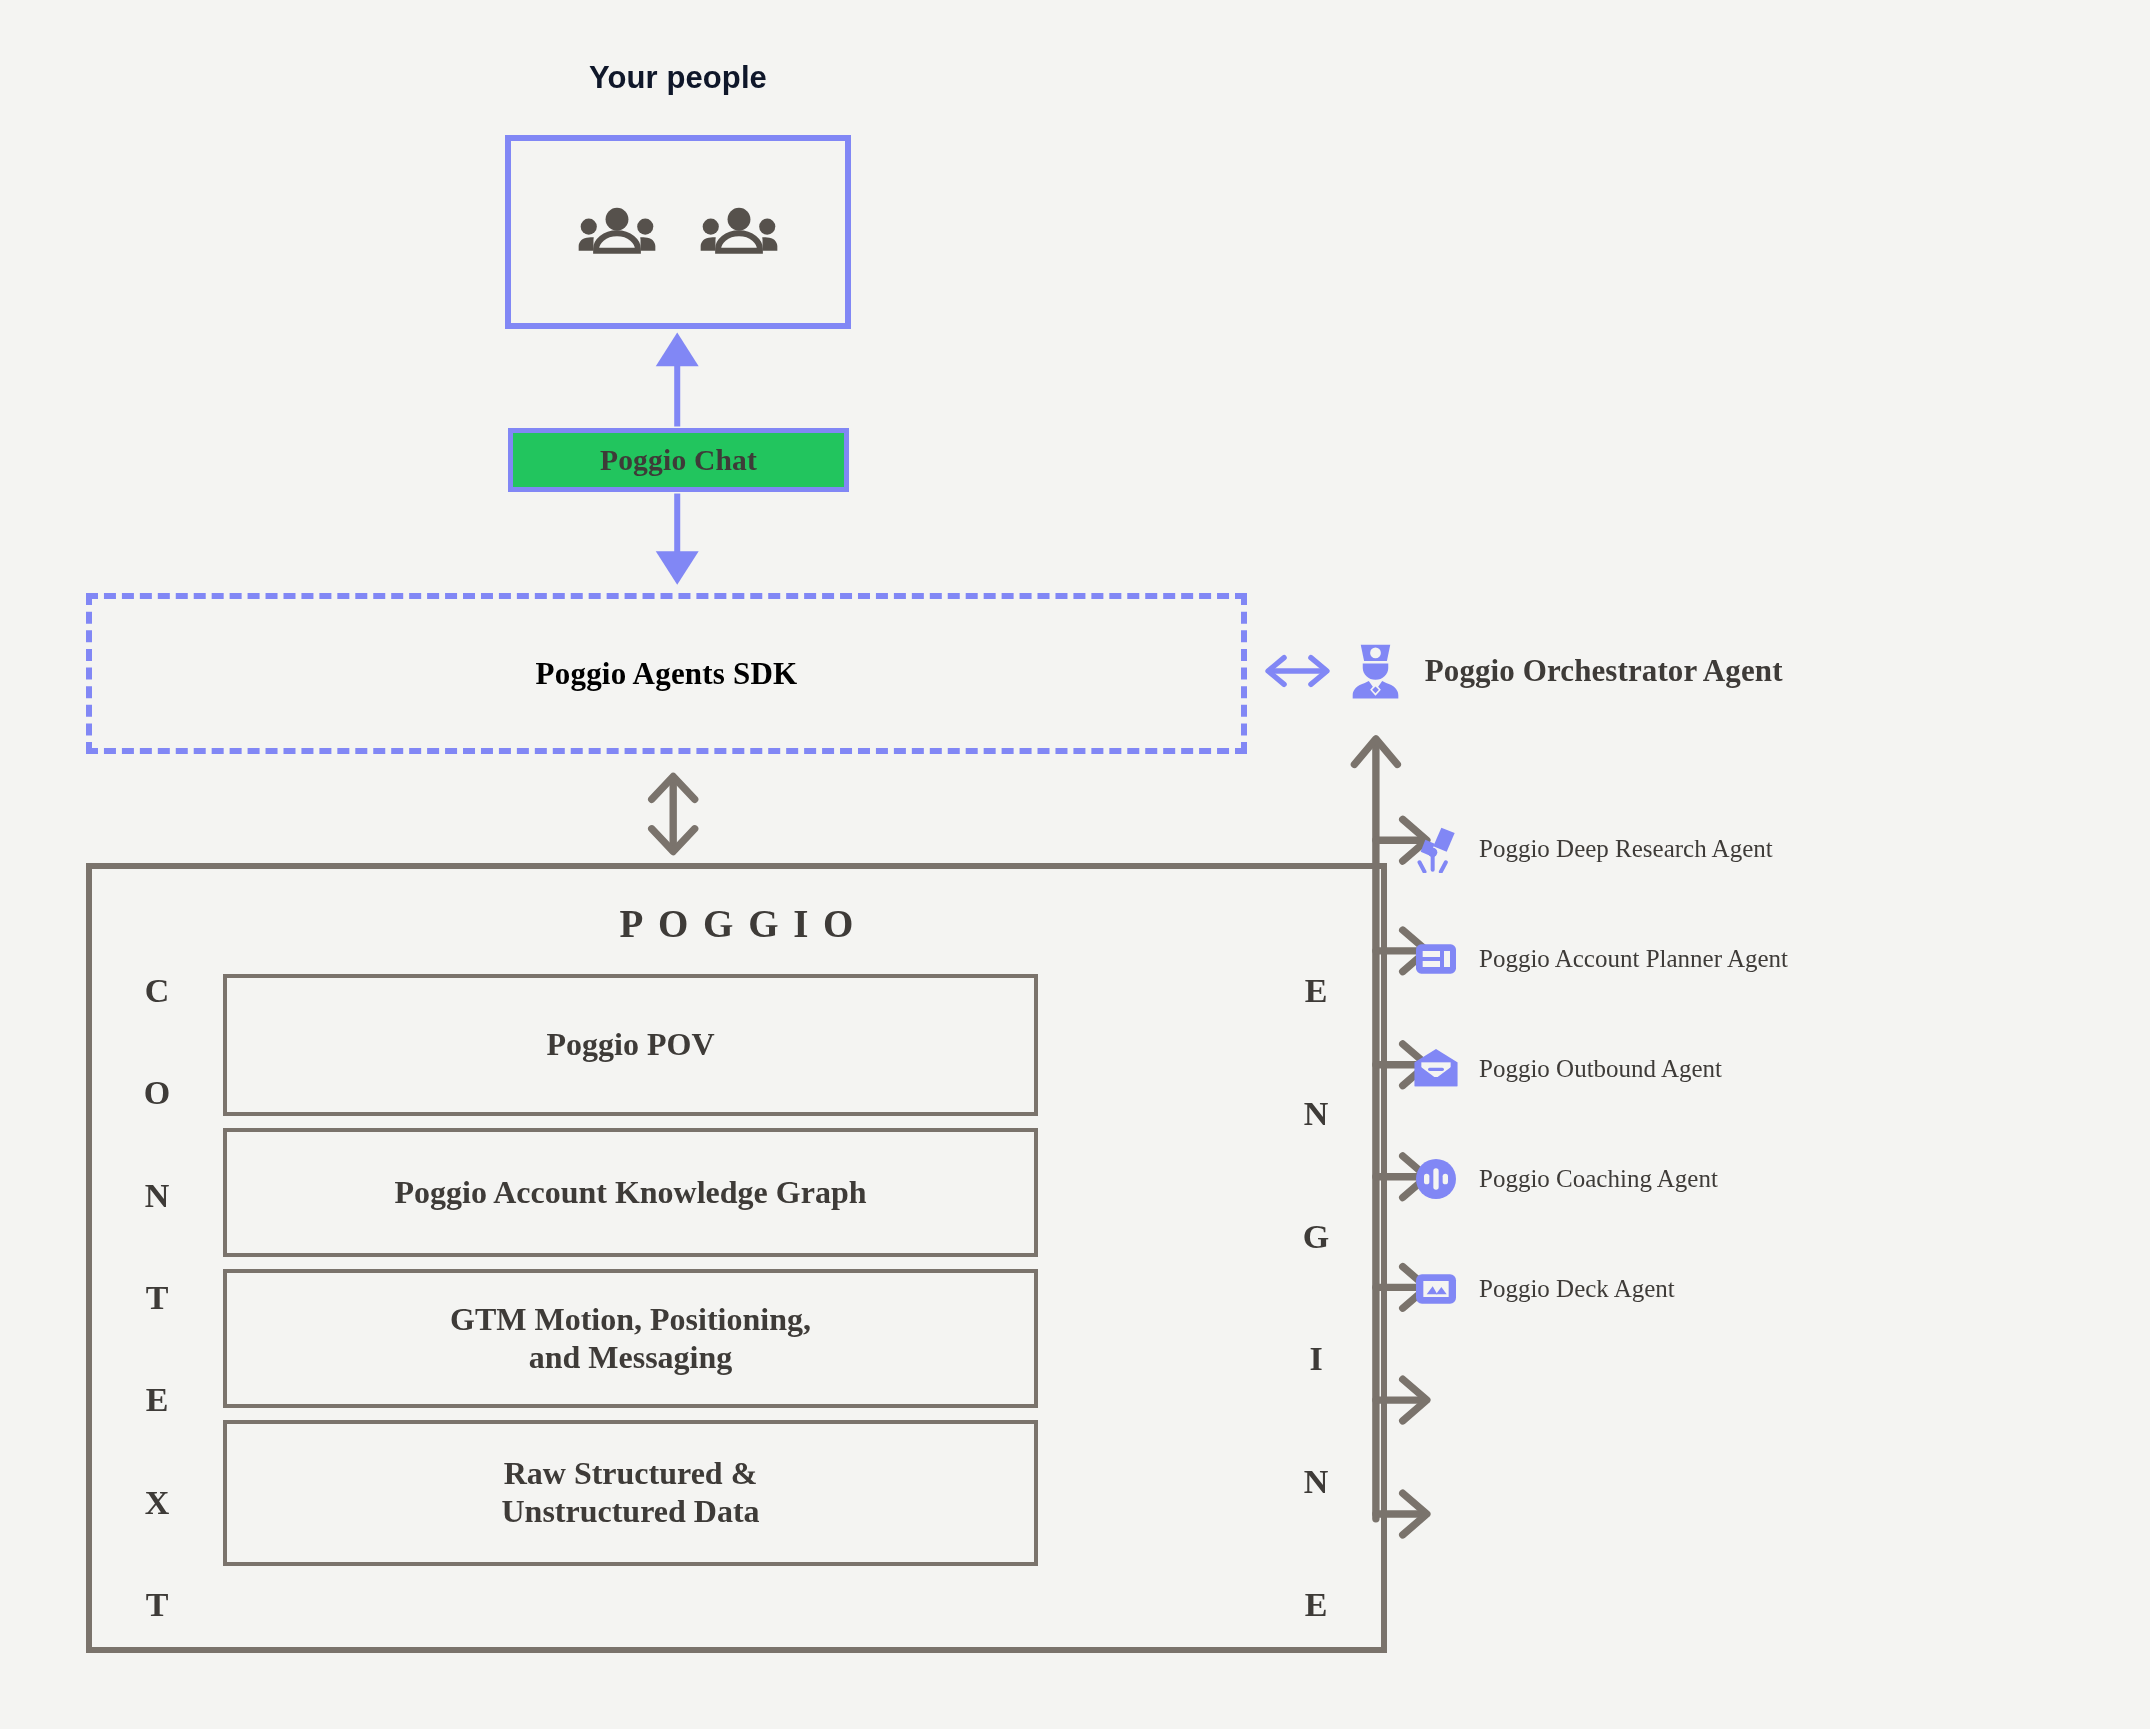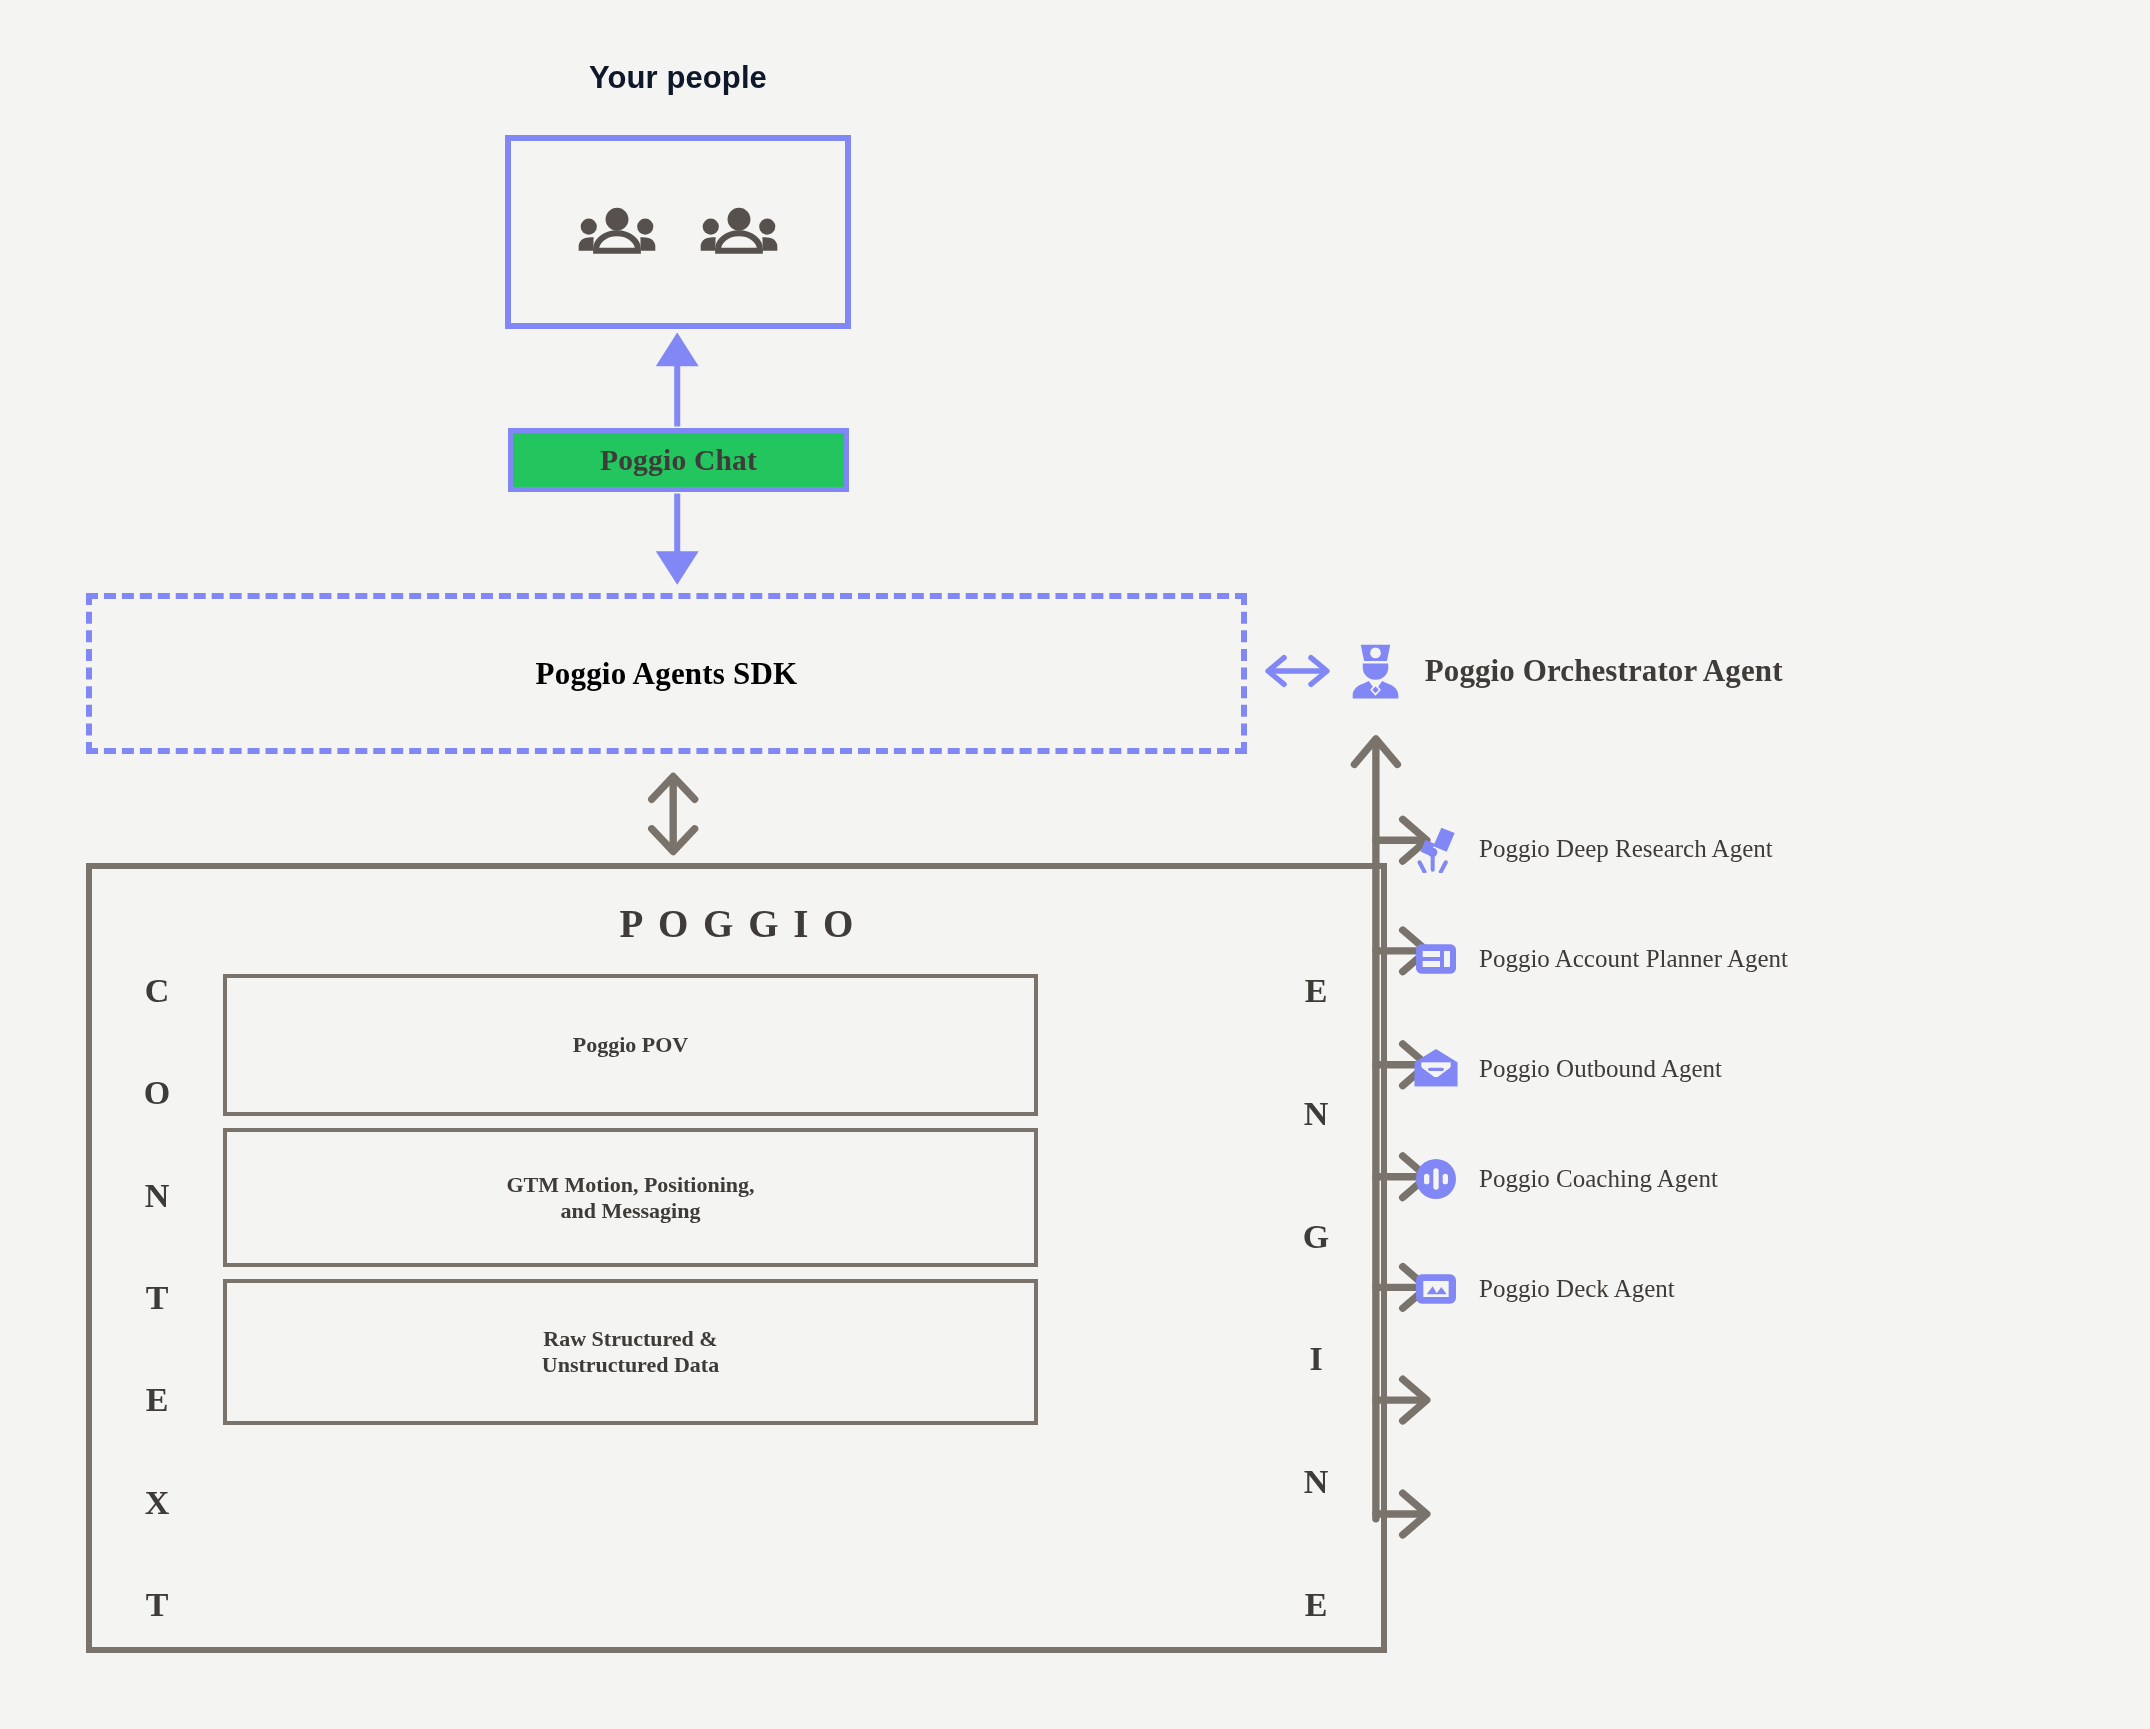--- a/index.html
+++ b/index.html
@@ -84,21 +84,21 @@
   #engine-letters{right:34px;}
   .side-letters span{line-height:1;}
 
   #inner-stack{
     position:absolute;left:131px;top:105px;width:815px;
     display:flex;flex-direction:column;gap:12px;
   }
   .inner-box{
     border:4.7px solid #7a736c;box-sizing:border-box;
     display:flex;align-items:center;justify-content:center;text-align:center;
-    font-weight:700;font-size:22px;color:#3e3b38;line-height:1.18;
+    font-weight:700;font-size:32px;color:#3e3b38;line-height:1.18;
     padding:0 12px;
   }
   #inner-pov{height:142px;}
   #inner-akg{height:129px;}
   #inner-gtm{height:139px;}
   #inner-raw{height:146px;}
 
   
   #agent-list{
     position:absolute;left:1412px;top:794px;width:711px;
@@ -233,20 +233,21 @@
       <span>E</span>
       <span>N</span>
       <span>G</span>
       <span>I</span>
       <span>N</span>
       <span>E</span>
     </div>
 
     <div id="inner-stack">
       <div id="inner-pov" class="inner-box">Poggio POV</div>
+      <div id="inner-akg" class="inner-box">Poggio Account Knowledge Graph</div>
       <div id="inner-gtm" class="inner-box">GTM Motion, Positioning,<br>and Messaging</div>
       <div id="inner-raw" class="inner-box">Raw Structured &amp;<br>Unstructured Data</div>
     </div>
   </div>
 
   <div id="agent-list">
 
     <div class="agent-row">
       <span>
         <svg class="agent-icon" viewBox="0 0 72 72" xmlns="http://www.w3.org/2000/svg" fill="#8187f5">

